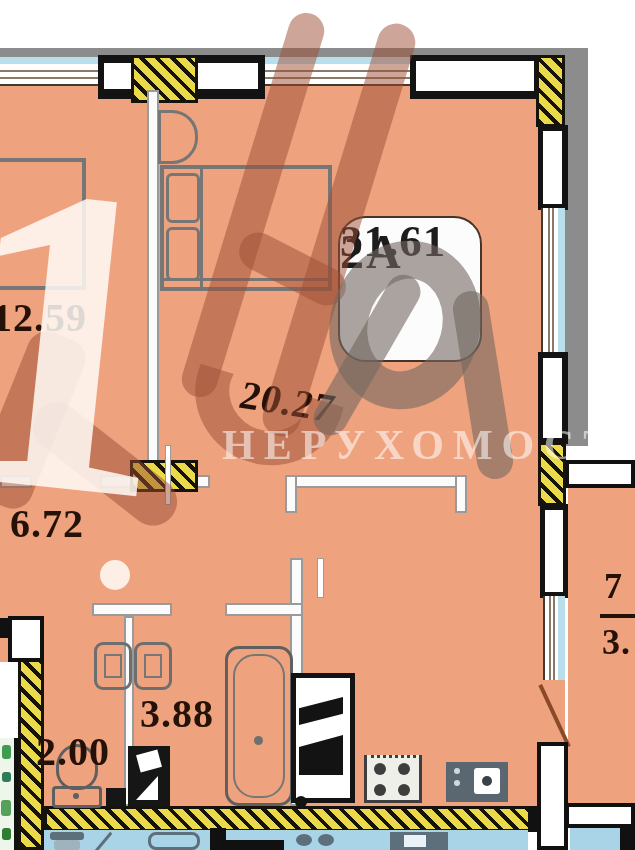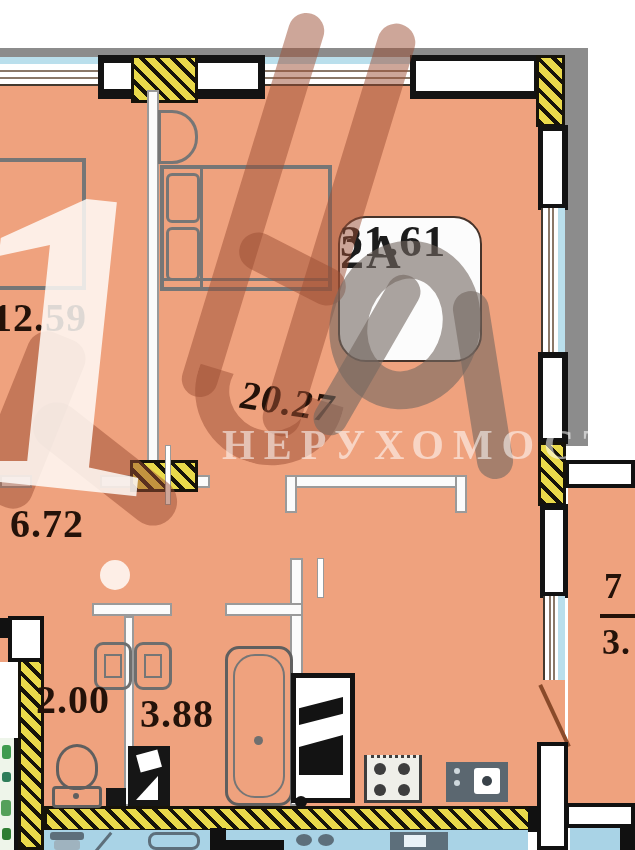--- a/index.html
+++ b/index.html
@@ -154,21 +154,21 @@
   <div style="left:398px;top:784px;width:12px;height:12px;background:#3e3e3e;border-radius:50%;"></div>
   <div style="left:446px;top:762px;width:62px;height:40px;background:#5b6770;"></div>
   <div style="left:474px;top:768px;width:26px;height:26px;background:#fff;border-radius:3px;"></div>
   <div style="left:482px;top:776px;width:10px;height:10px;background:#394249;border-radius:50%;"></div>
   <div style="left:454px;top:768px;width:6px;height:6px;background:#cfd8dd;border-radius:50%;"></div>
   <div style="left:454px;top:780px;width:6px;height:6px;background:#cfd8dd;border-radius:50%;"></div>
 
   <div class="lbl" style="left:-8px;top:298px;">12.59</div>
   <div class="lbl" style="left:240px;top:382px;transform:rotate(9deg) skewX(-6deg);">20.27</div>
   <div class="lbl" style="left:10px;top:504px;">6.72</div>
-  <div class="lbl" style="left:36px;top:680px;">2.00</div>
+  <div class="lbl" style="left:36px;top:732px;">2.00</div>
   <div class="lbl" style="left:140px;top:694px;">3.88</div>
   <div class="lbl" style="left:604px;top:568px;font-size:36px;">7</div>
   <div style="left:600px;top:614px;width:35px;height:4px;background:#241209;"></div>
   <div class="lbl" style="left:602px;top:624px;font-size:36px;">3.</div>
 
   <div class="badge" style="left:338px;top:216px;width:144px;height:146px;">
     <span class="bl1">2A</span>
     <span class="bl2">31.61</span>
   </div>
 

